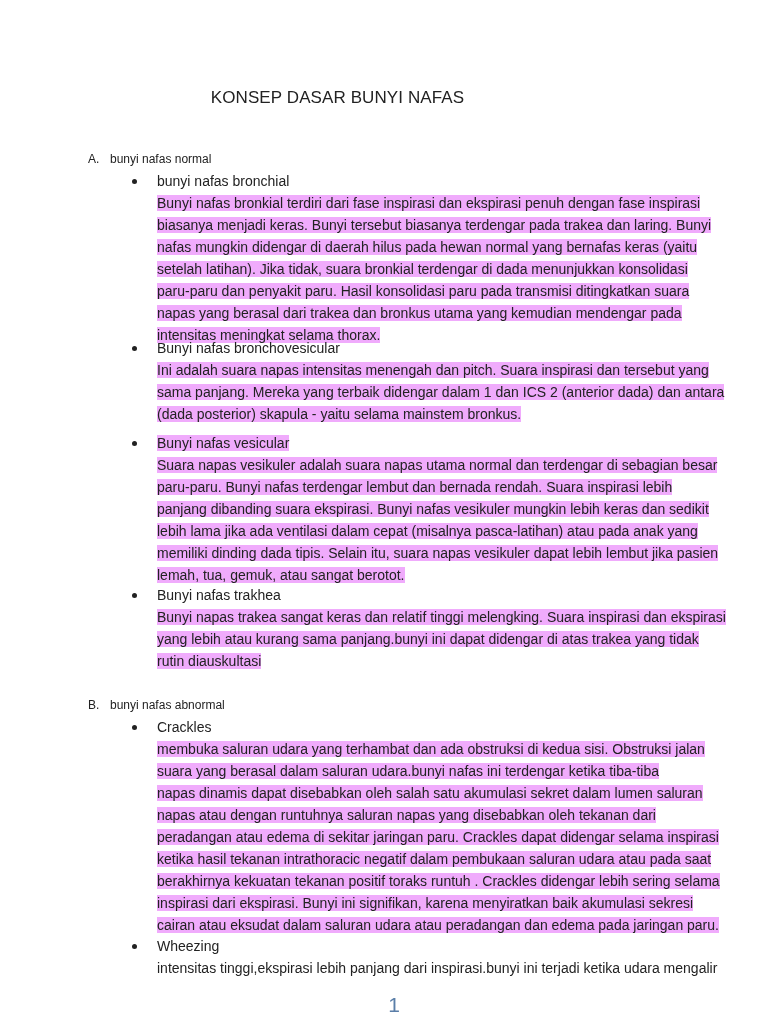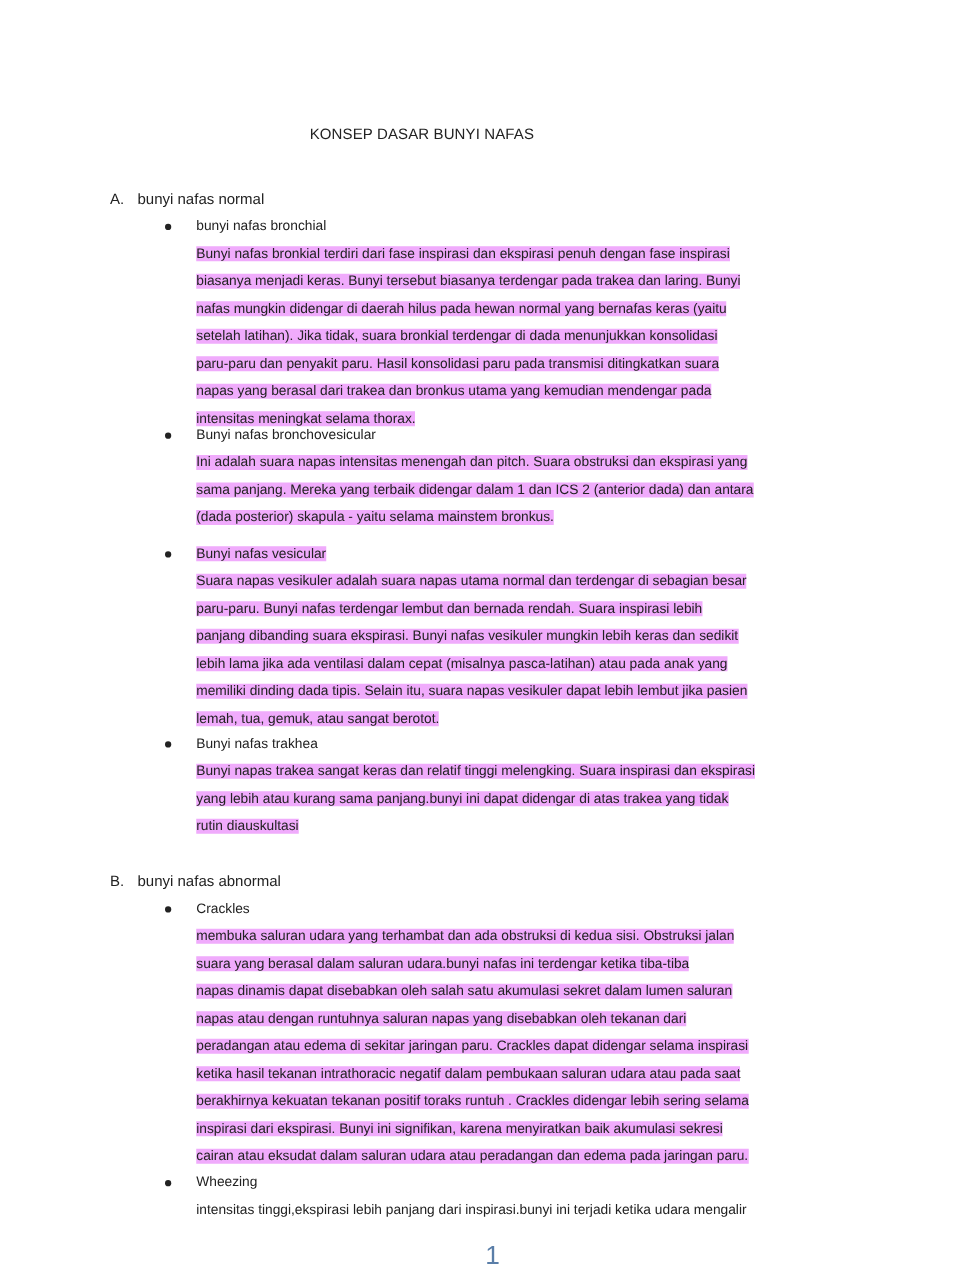--- a/index.html
+++ b/index.html
@@ -1,28 +1,28 @@
 <!DOCTYPE html>
 <html><head>
   <meta charset="utf-8">
   <style>
     html, body { margin: 0; padding: 0; background: #ffffff; }
     body {
       width: 768px; height: 1024px; position: relative; overflow: hidden;
       font-family: "Liberation Sans", sans-serif; color: #222222;
     }
     .title {
-      position: absolute; top: 100px; left: 0; width: 675px; text-align: center;
-      font-size: 12px; letter-spacing: 0.1px;
+      position: absolute; top: 88px; left: 0; width: 675px; text-align: center;
+      font-size: 17px; letter-spacing: 0.1px;
     }
     .section-head {
       position: absolute; left: 88px; font-size: 12px; line-height: 22px;
     }
     .section-head .marker { display: inline-block; width: 22px; }
-    .item { position: absolute; left: 130px; width: 610px; font-size: 11px; }
+    .item { position: absolute; left: 130px; width: 610px; font-size: 14px; }
     .item-head { line-height: 22px; position: relative; padding-left: 27px; }
     .bullet {
       position: absolute; left: 2px; top: 9px; width: 5px; height: 5px;
       border-radius: 50%; background: #222222;
     }
     .para { padding-left: 27px; line-height: 22px; }
     .line {
       display: inline; background: #f0abfc; white-space: nowrap;
     }
     .para .row { height: 22px; }
@@ -50,21 +50,21 @@
       <div class="row"><span class="line">setelah latihan). Jika tidak, suara bronkial terdengar di dada menunjukkan konsolidasi</span></div>
       <div class="row"><span class="line">paru-paru dan penyakit paru. Hasil konsolidasi paru pada transmisi ditingkatkan suara</span></div>
       <div class="row"><span class="line">napas yang berasal dari trakea dan bronkus utama yang kemudian mendengar pada</span></div>
       <div class="row"><span class="line">intensitas meningkat selama thorax.</span></div>
     </div>
   </div>
 
   <div class="item" style="top:337px">
     <div class="item-head"><span class="bullet"></span><span>Bunyi nafas bronchovesicular</span></div>
     <div class="para">
-      <div class="row"><span class="line">Ini adalah suara napas intensitas menengah dan pitch. Suara obstruksi dan ekspirasi yang</span></div>
+      <div class="row"><span class="line">Ini adalah suara napas intensitas menengah dan pitch. Suara inspirasi dan tersebut yang</span></div>
       <div class="row"><span class="line">sama panjang. Mereka yang terbaik didengar dalam 1 dan ICS 2 (anterior dada) dan antara</span></div>
       <div class="row"><span class="line">(dada posterior) skapula - yaitu selama mainstem bronkus.</span></div>
     </div>
   </div>
 
   <div class="item" style="top:432px">
     <div class="item-head"><span class="bullet"></span><span class="line">Bunyi nafas vesicular</span></div>
     <div class="para">
       <div class="row"><span class="line">Suara napas vesikuler adalah suara napas utama normal dan terdengar di sebagian besar</span></div>
       <div class="row"><span class="line">paru-paru. Bunyi nafas terdengar  lembut dan bernada rendah. Suara inspirasi lebih</span></div>

